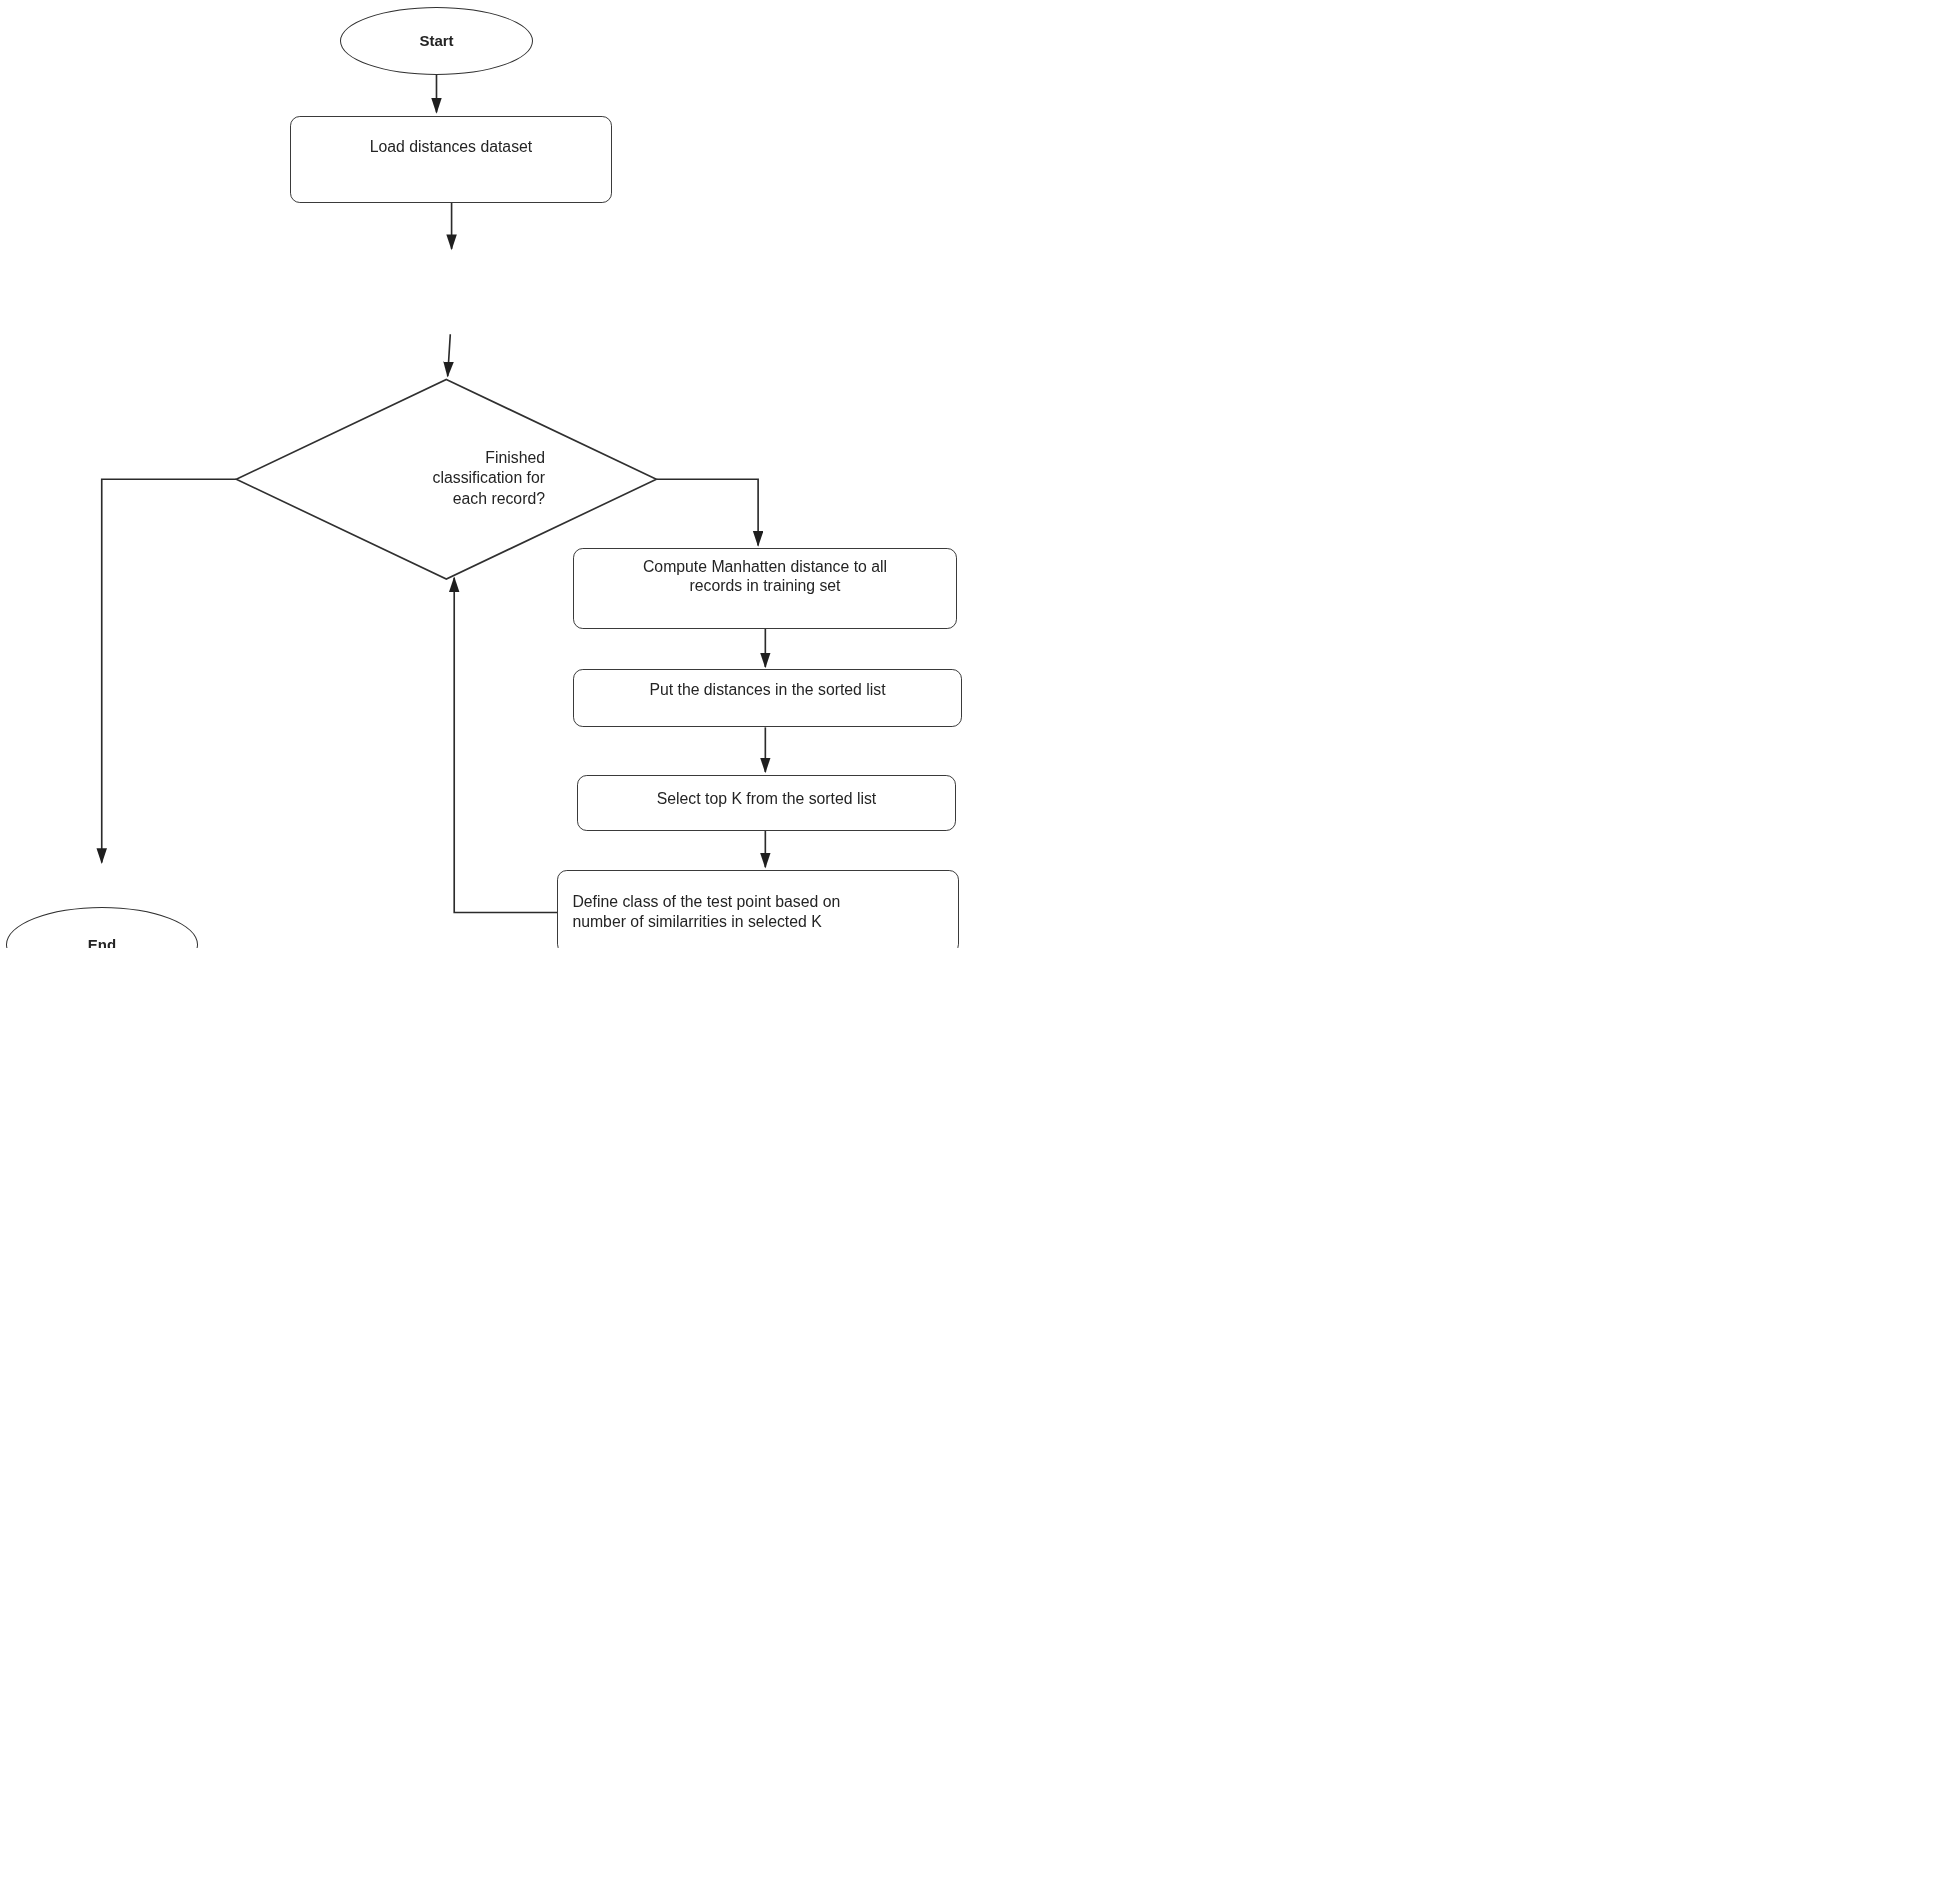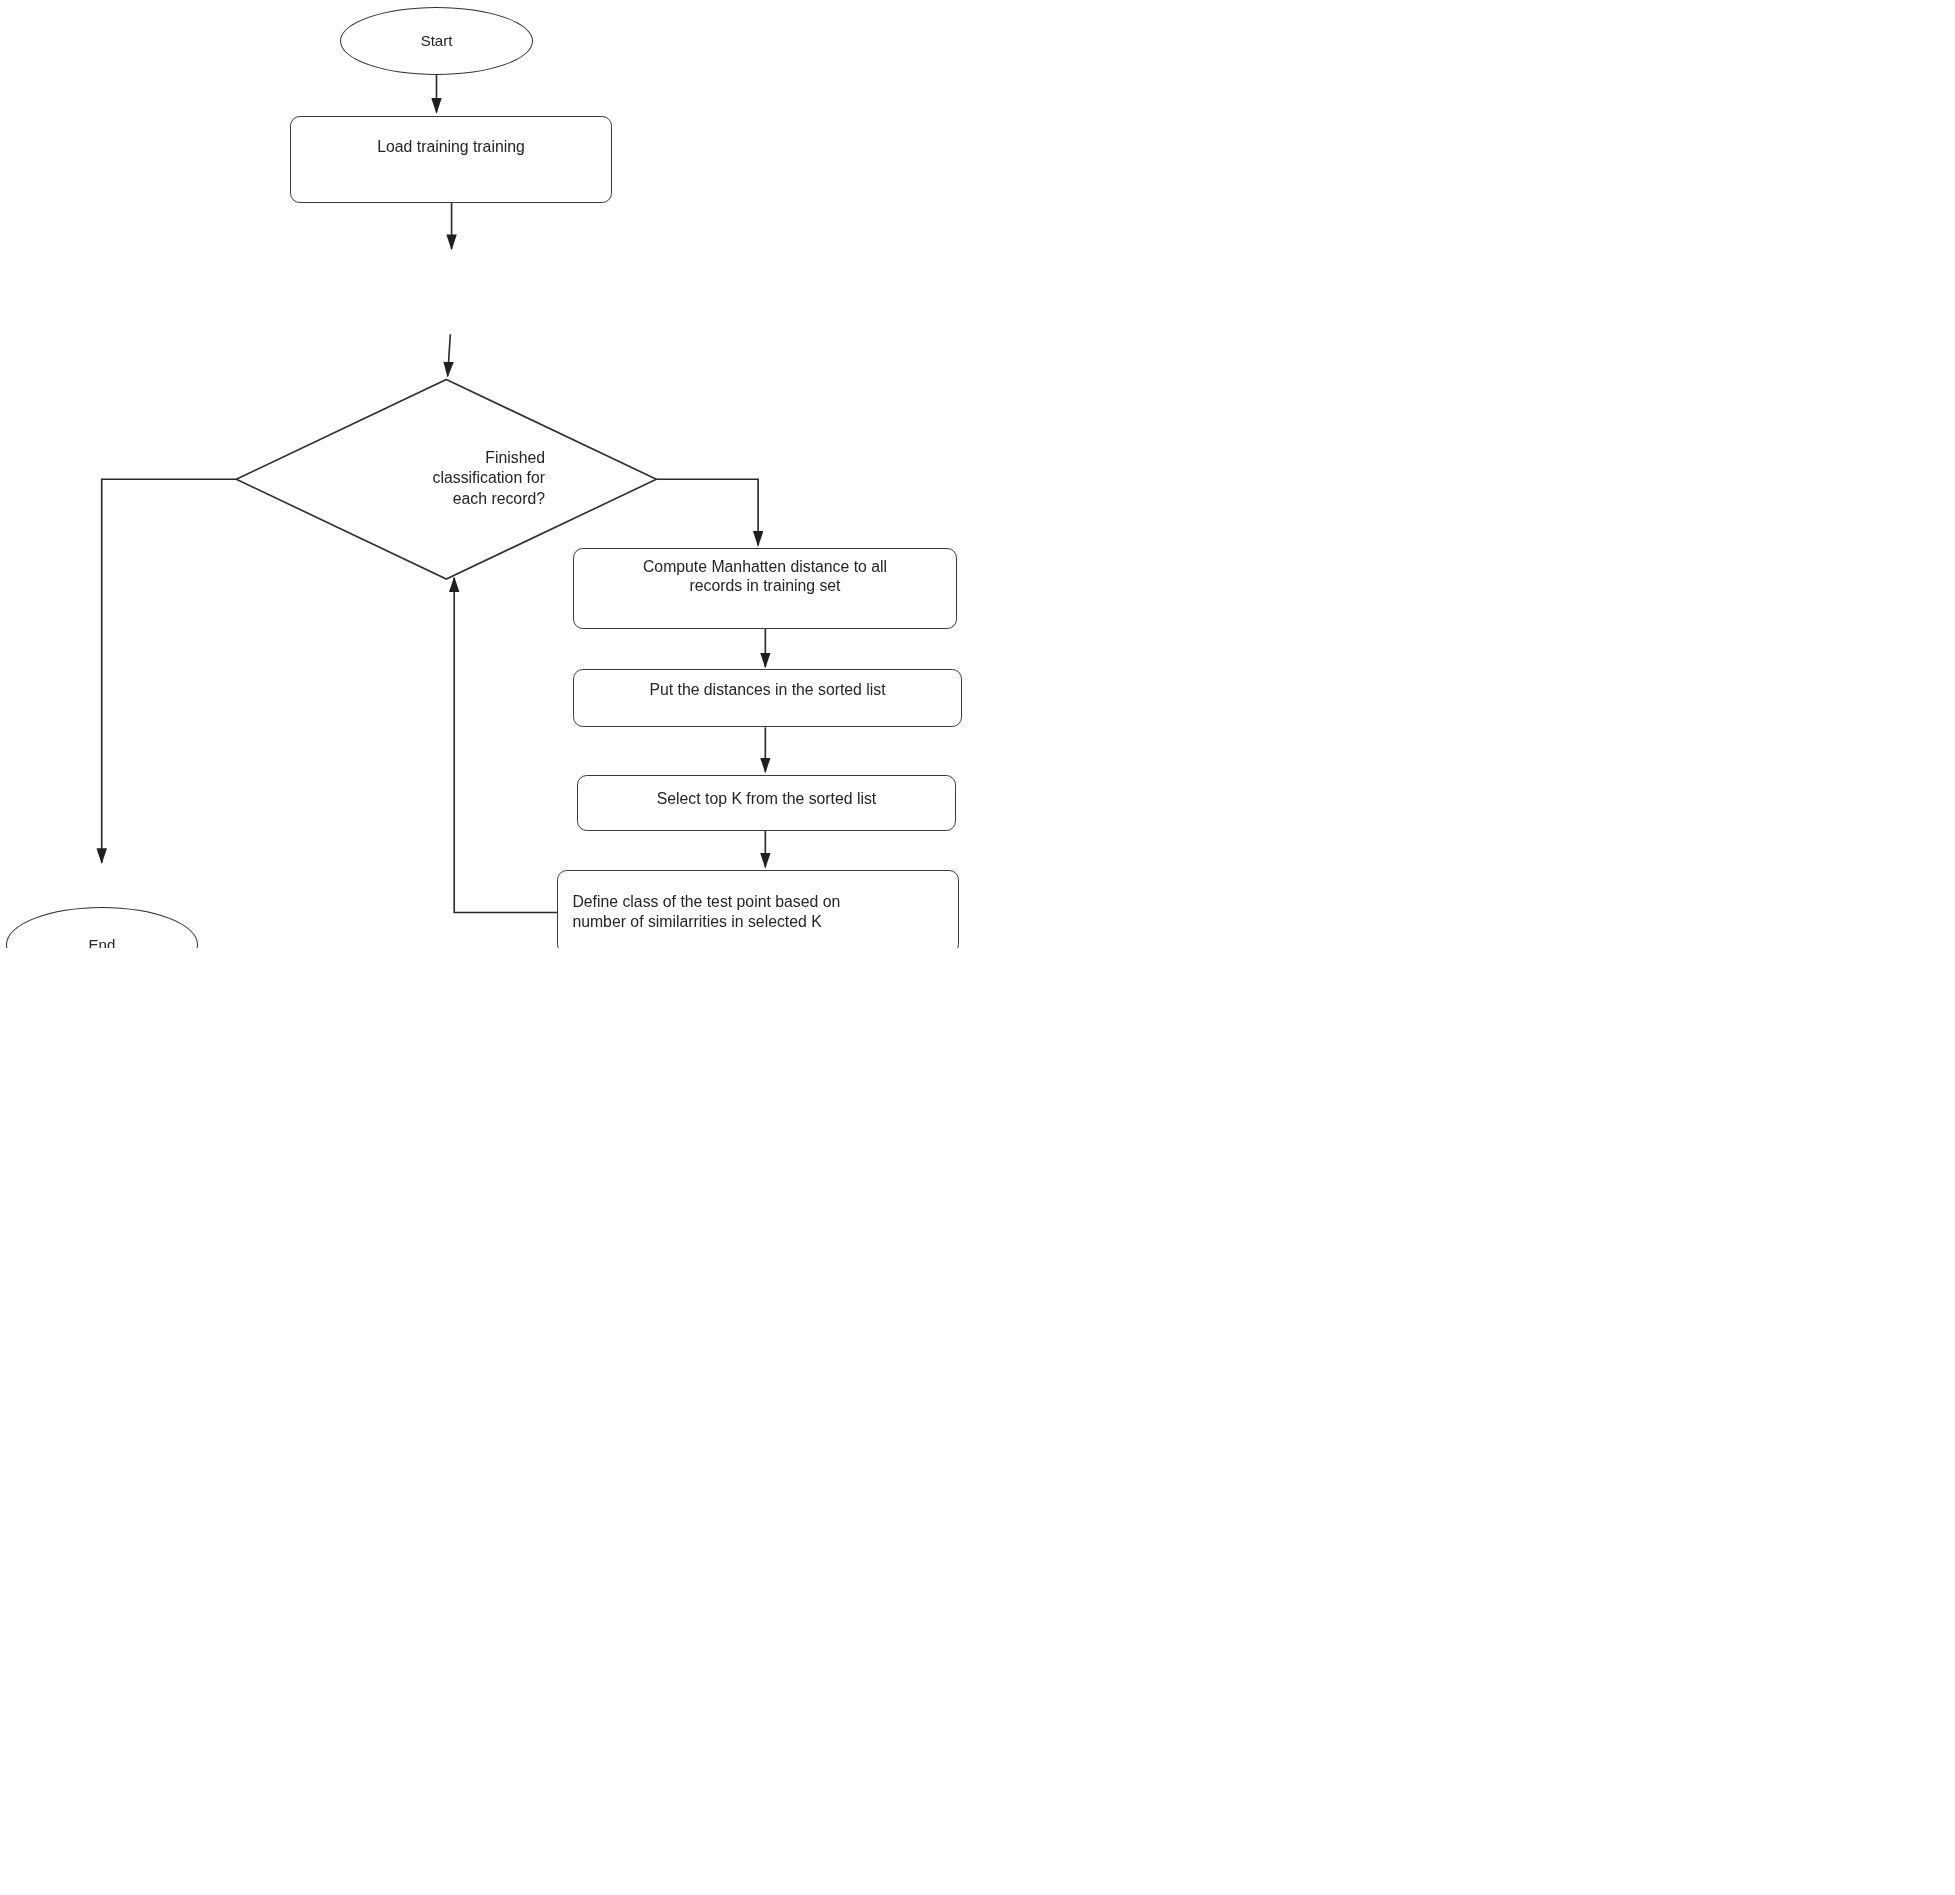--- a/index.html
+++ b/index.html
@@ -30,20 +30,21 @@
     align-items: center;
     font-size: 15.8px;
     line-height: 19.7px;
     text-align: center;
   }
   .terminator {
     border: 1.3px solid #303030;
     border-radius: 50%;
     justify-content: center;
     font-size: 15px;
+    font-weight: bold;
   }
   .process {
     border: 1.6px solid #3a3a3a;
     border-radius: 9.8px;
   }
   .ellipse-start { left: 340px; top: 6.6px;  width: 193px; height: 68px; }
   .box-load      { left: 290px; top: 116px; width: 322px; height: 87px; padding-top: 19.7px; }
   .box-define    { left: 339px; top: 252px; width: 226px; height: 82px; padding-top: 23.6px; }
   .box-compute   { left: 573px; top: 548px; width: 384px; height: 81px; padding-top: 7.9px; line-height: 19px; }
   .box-put       { left: 573px; top: 669px; width: 389px; height: 58px; padding-top: 9.8px; }
@@ -89,21 +90,21 @@
     <path d="M 849,1390 L 692,1390 L 692,880" fill="none" stroke="#2b2b2b" stroke-width="2.5" marker-end="url(#arrow)"></path>
 
     <polygon points="680,578 1000,730 680,882 360,730" fill="#ffffff" stroke="#303030" stroke-width="2.5"></polygon>
   </svg>
 
   <div class="node terminator ellipse-start">
     <span>Start</span>
   </div>
 
   <div class="node process box-load">
-    <span>Load training training</span>
+    <span>Load distances dataset</span>
   </div>
 
 
   <div class="diamond-label">
     <div>Finished</div>
     <div>classification for</div>
     <div>each record?</div>
   </div>
 
   <div class="node process box-compute">

